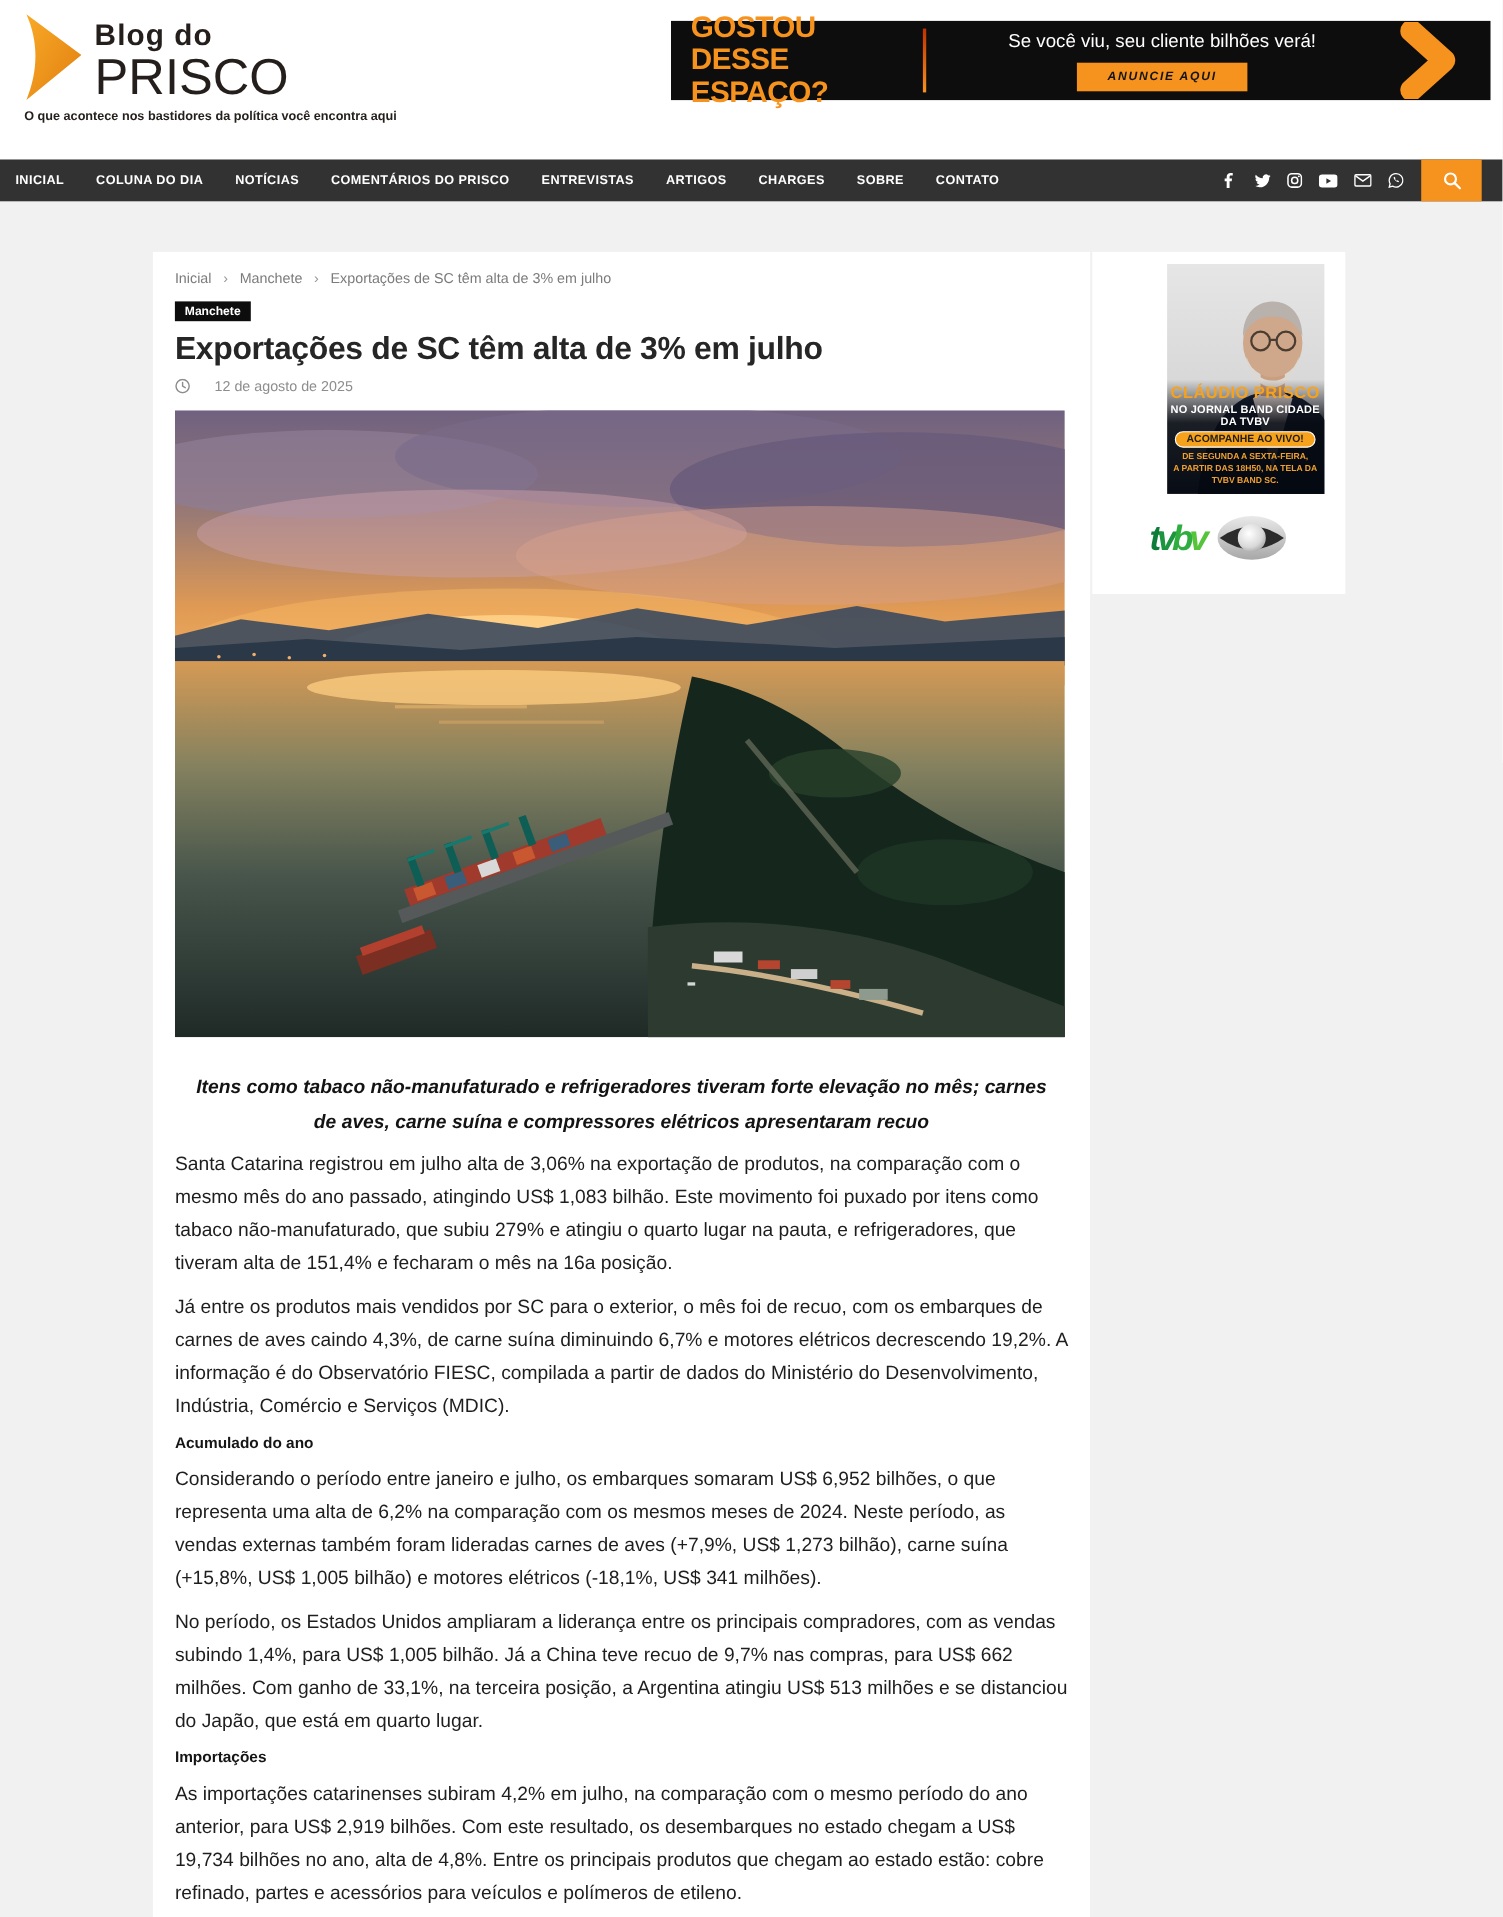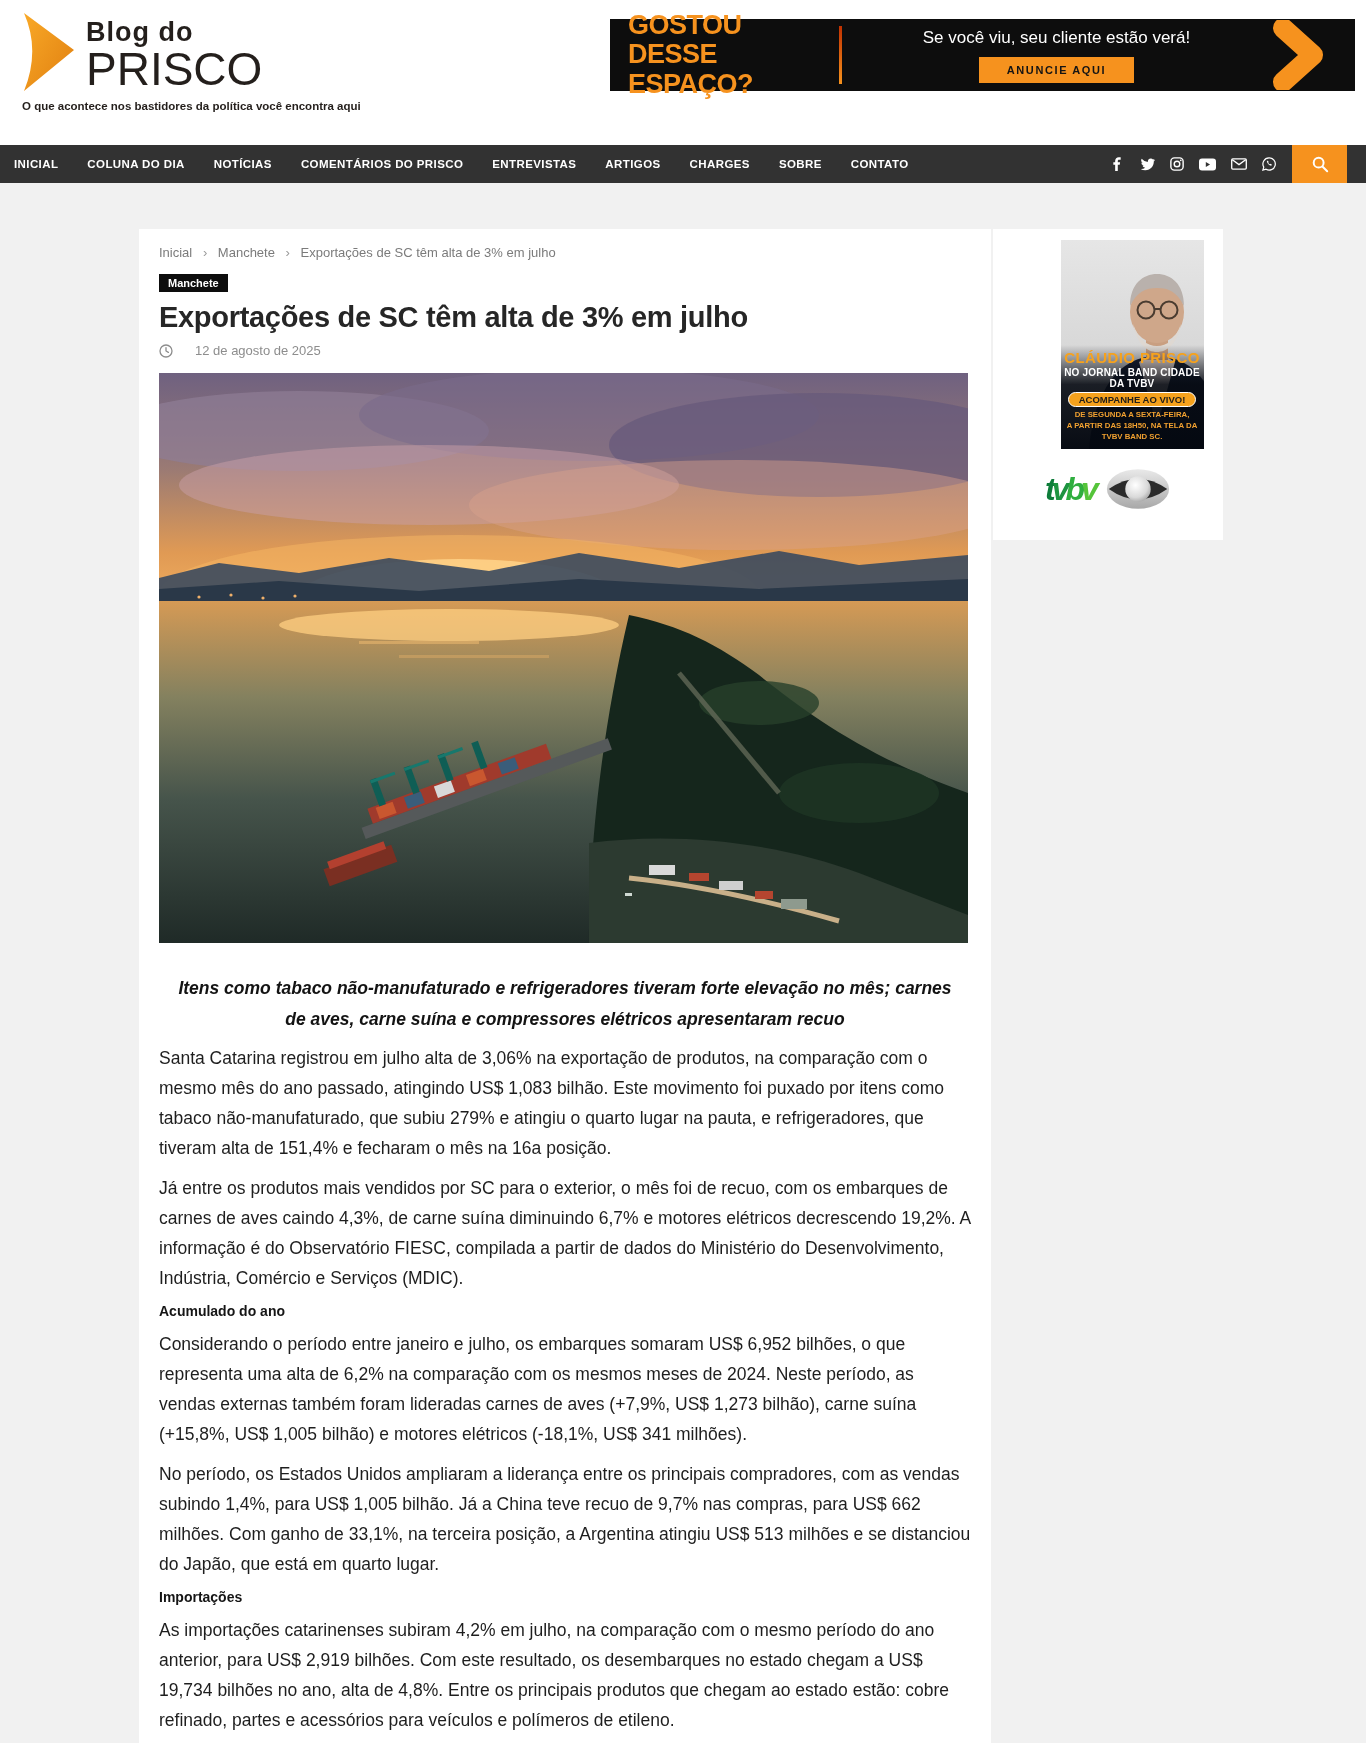--- a/index.html
+++ b/index.html
@@ -22,21 +22,21 @@
   .logo-tagline { font-size:11.5px; font-weight:700; color:#241f1c; margin-top:8px; }
 
   .banner { position:absolute; left:610px; top:19px; width:745px; height:72px; background:#0d0d0d;
             display:flex; align-items:center; cursor:pointer; }
   .banner-headline { width:205px; margin-left:18px; font-size:27px; font-weight:800;
                      color:#f6921e; line-height:1.08; letter-spacing:-0.5px; }
   .banner-divider { width:3px; height:58px; background:linear-gradient(#c13100,#f6921e); margin:0 8px 0 6px; }
   .banner-right { flex:1; text-align:center; }
   .banner-message { color:#ffffff; font-size:17px; margin-bottom:9px; }
   .banner-cta { display:inline-block; background:#f6921e; color:#141414; font-size:11px;
-                font-weight:700; letter-spacing:1.6px; padding:7px 28px; cursor:pointer; }
+                font-weight:700; letter-spacing:1.6px; padding:7px 28px; cursor:pointer;font-style:italic; }
   .banner-arrow { width:58px; height:70px; margin:0 26px 0 8px; flex:0 0 auto; }
 
   
   .nav { position:absolute; top:145px; left:0; width:1366px; height:38px; background:#323232; }
   .nav-menu { display:flex; align-items:center; height:38px; padding-left:14px; column-gap:29px; }
   .nav-item { color:#ffffff; font-size:11.5px; font-weight:700; letter-spacing:0.4px;
               text-decoration:none; cursor:pointer; white-space:nowrap; }
   .nav-social { position:absolute; right:90px; top:0; height:38px; display:flex; align-items:center; gap:15px; }
   .nav-social svg { display:block; cursor:pointer; }
   .search-btn { position:absolute; right:19px; top:0; width:55px; height:38px; background:#f6921e;
@@ -101,21 +101,21 @@
         <div class="logo-line2">PRISCO</div>
       </div>
     </div>
     <div class="logo-tagline">O que acontece nos bastidores da política você encontra aqui</div>
   </div>
 
   <div class="banner">
     <div class="banner-headline">GOSTOU DESSE ESPAÇO?</div>
     <div class="banner-divider"></div>
     <div class="banner-right">
-      <div class="banner-message">Se você viu, seu cliente estão verá!</div>
+      <div class="banner-message">Se você viu, seu cliente bilhões verá!</div>
       <span class="banner-cta">ANUNCIE AQUI</span>
     </div>
     <svg class="banner-arrow" viewBox="0 0 58 70">
       <path d="M12,8 L42,35 L12,62" fill="none" stroke="#f6921e" stroke-width="20" stroke-linecap="round" stroke-linejoin="round"></path>
     </svg>
   </div>
 </div>
 
 <div class="nav">
   <div class="nav-menu">

